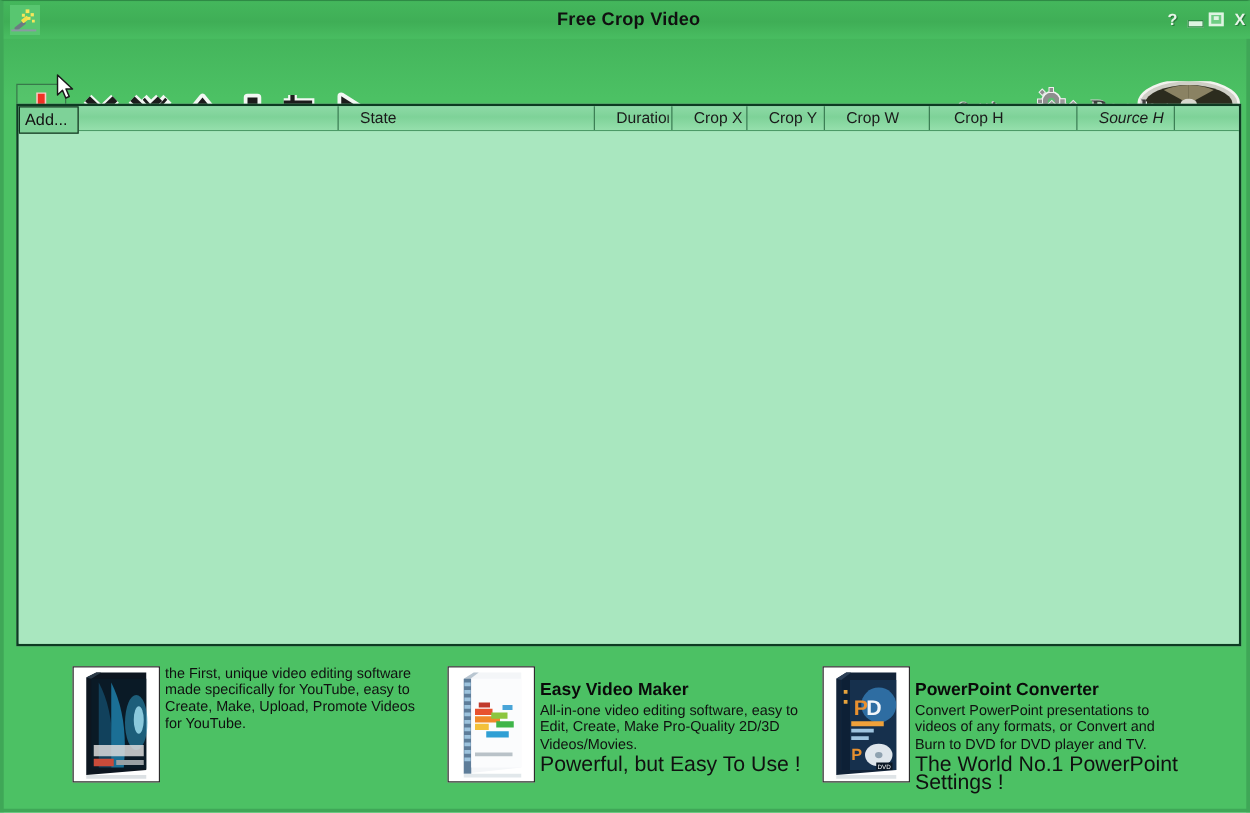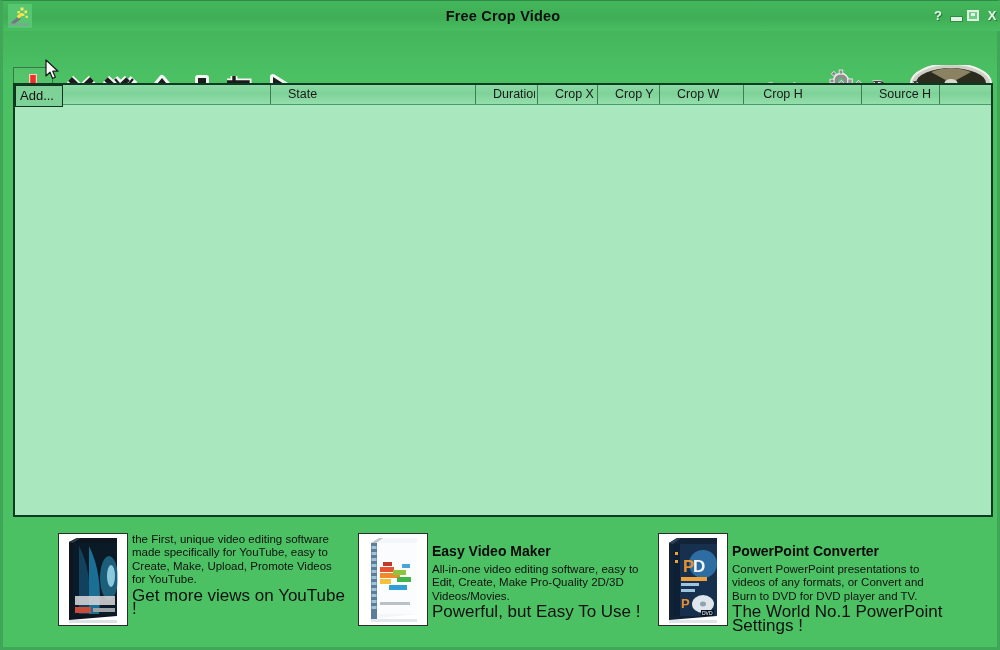--- a/index.html
+++ b/index.html
@@ -432,21 +432,21 @@
   <div id="listpanel">
     <div id="col-header">
         <div class="col" style="left: 0px; width: 255px;">File</div>
         <div class="col" style="left: 255px; width: 205px;">State</div>
         <div class="col" style="left: 460px; width: 60px;">Duration</div>
         <div class="col" style="left: 522px; width: 58px;">Crop X</div>
         <div class="col" style="left: 582px; width: 60px;">Crop Y</div>
         <div class="col" style="left: 644px; width: 60px;">Crop W</div>
         <div class="col" style="left: 728px; width: 62px; text-align: center;">Crop H</div>
         <div class="col" style="left: 740px; width: 78px; margin-top: 32px;">Source W</div>
-        <div class="col" style="left: 846px; width: 78px;">Source H</div>
+        <div class="col" style="left: 846px; width: 78px; font-style: italic;">Source H</div>
         <div class="col" style="left: 924px; width: 52px;"></div>
       </div>
     <div id="list-body"></div>
   </div>
 
   <div id="add-tooltip">Add...</div>
 
   <div id="ads">
 
     <div class="ad" id="ad-0">
@@ -464,21 +464,20 @@
           <rect x="16" y="73" width="16" height="6" fill="#c94b3a"></rect>
           <rect x="34" y="74" width="22" height="4" fill="#9aa0a4"></rect>
           <rect x="10" y="86" width="48" height="3" fill="#b9c4c9" opacity="0.5"></rect>
         </svg>
       </div>
       <div class="ad-text">
         <div class="ad-desc">the First, unique video editing software
 made specifically for YouTube, easy to
 Create, Make, Upload, Promote Videos
 for YouTube.</div>
-        <div class="ad-tag">Get more views on YouTube !</div>
       </div>
     </div>
 
     <div class="ad" id="ad-1">
       <div class="ad-box">
         <svg width="68" height="91" viewBox="0 0 68 91">
           <rect width="68" height="91" fill="#ffffff"></rect>
           <polygon points="12,9 20,4 58,4 58,80 12,85" fill="#f4f6f8"></polygon>
           <polygon points="12,9 20,4 24,4 16,10" fill="#b9c6d1"></polygon>
           <rect x="12" y="9" width="6" height="76" fill="#5e7d99"></rect>

